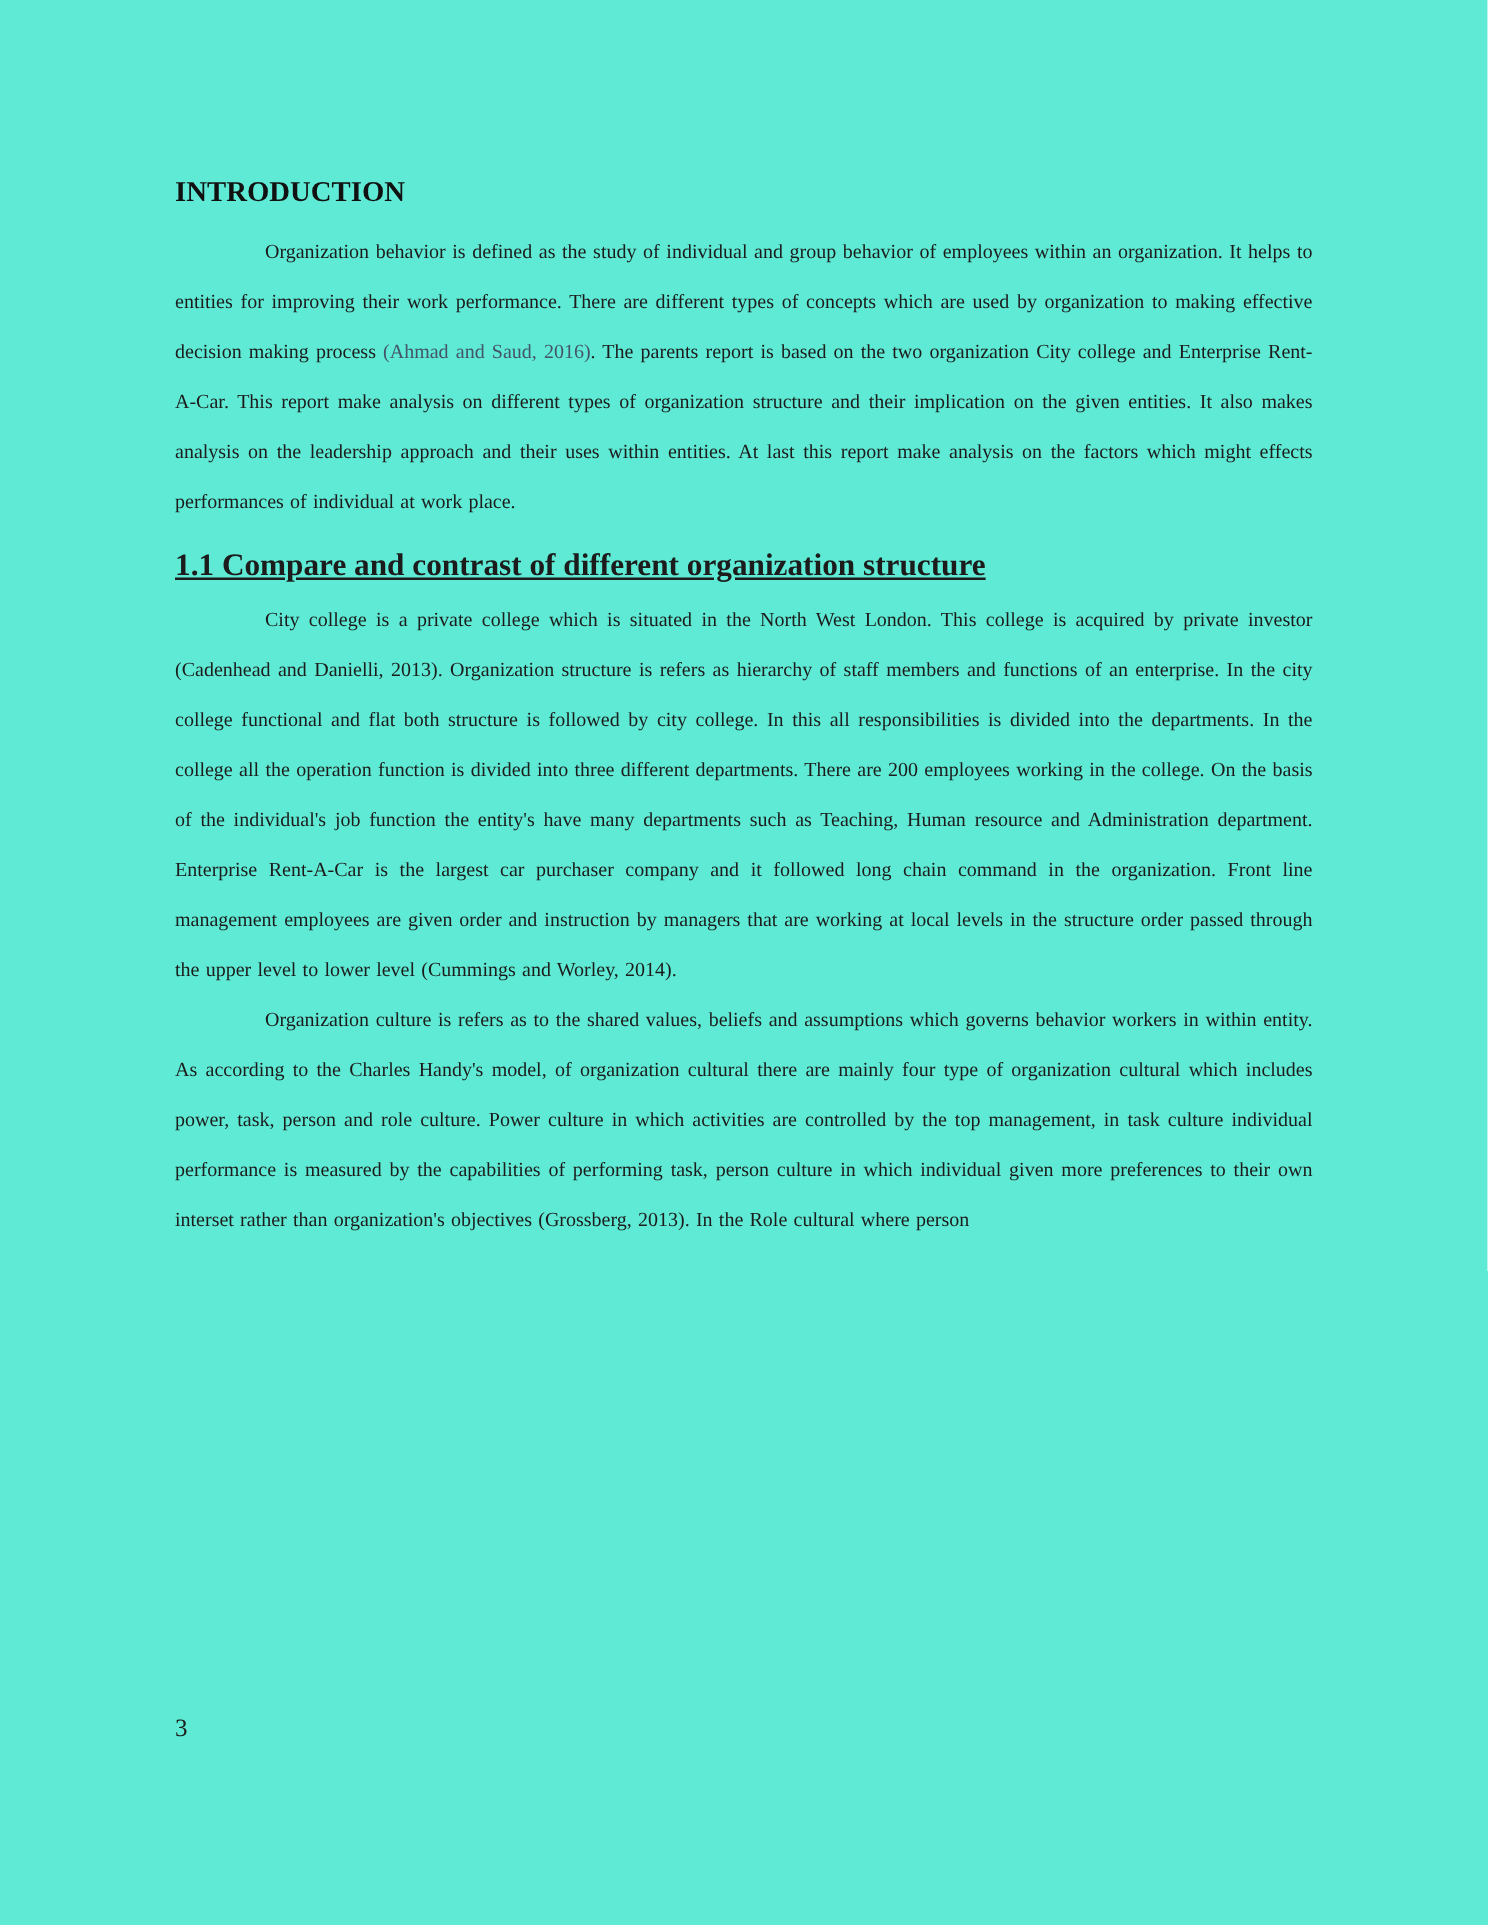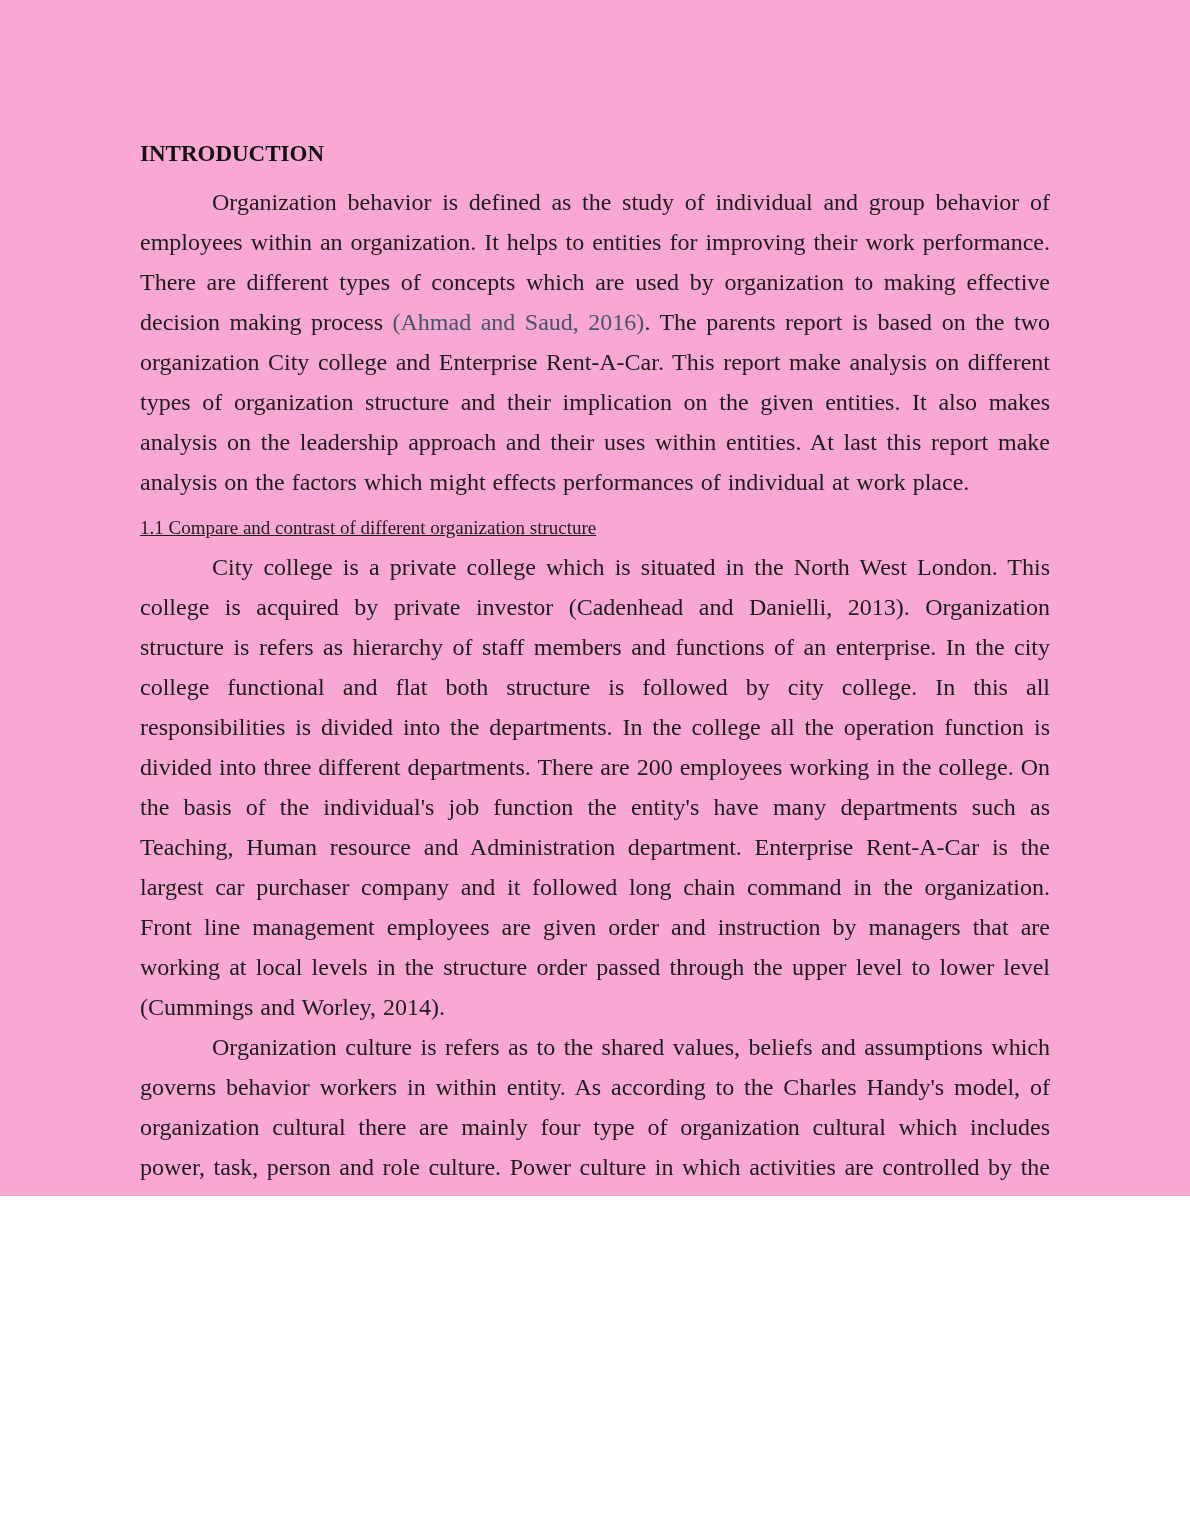--- a/index.html
+++ b/index.html
@@ -3,22 +3,22 @@
 <meta charset="utf-8">
 <style>
   html, body {
     margin: 0;
     padding: 0;
     background: #ffffff;
   }
   .page {
     position: relative;
     width: 1190px;
-    height: 1196px;
-    background: #f9a8d4;
+    height: 1540px;
+    background: #5eead4;
     overflow: hidden;
     font-family: "Liberation Serif", serif;
     color: #1c1c1c;
     box-sizing: border-box;
   }
   .content {
     position: absolute;
     left: 140px;
     top: 140px;
     width: 910px;
@@ -31,29 +31,29 @@
     color: #111111;
   }
   .h-intro {
     margin-bottom: 13px;
   }
   .h-task {
     margin-top: 15px;
     margin-bottom: 5px;
   }
   .h-sub {
-    font-size: 19px;
-    font-weight: normal;
+    font-size: 25px;
+    font-weight: bold;
     text-decoration: underline;
     margin: 11px 0 4px 0;
     line-height: 1.6;
     color: #1c1c1c;
   }
   .para {
-    font-size: 24px;
+    font-size: 16px;
     line-height: 40px;
     text-align: justify;
     text-indent: 72px;
     margin: 0;
     word-spacing: 1px;
   }
   .citation {
     color: var(--citation-color, #44546a);
   }
   .page-number {

